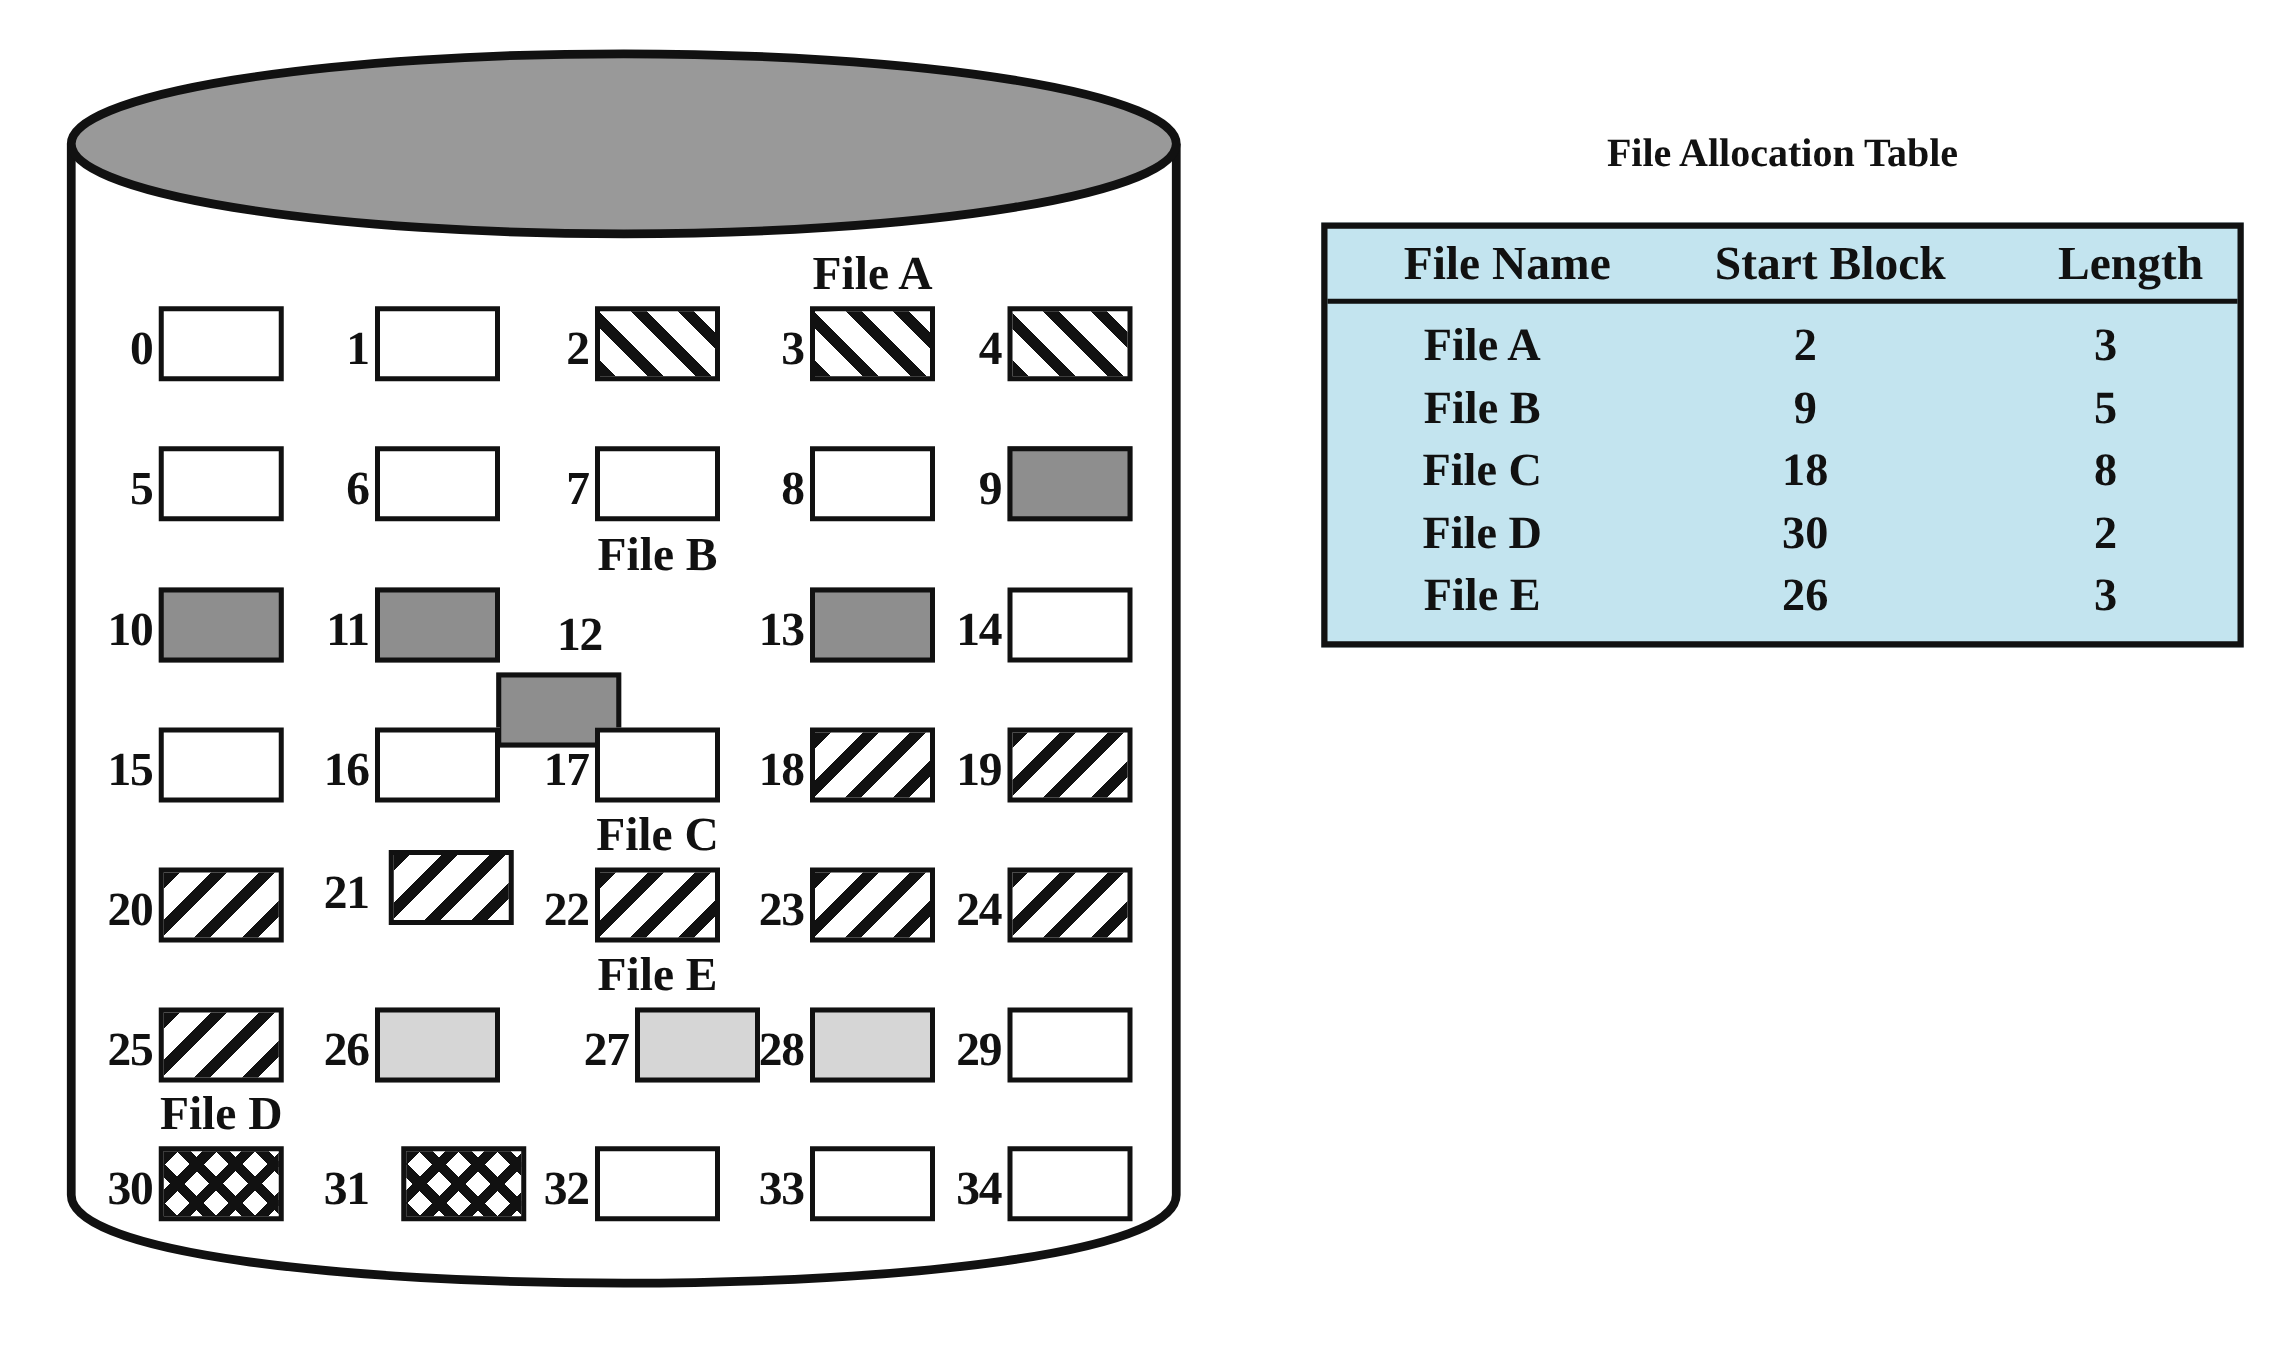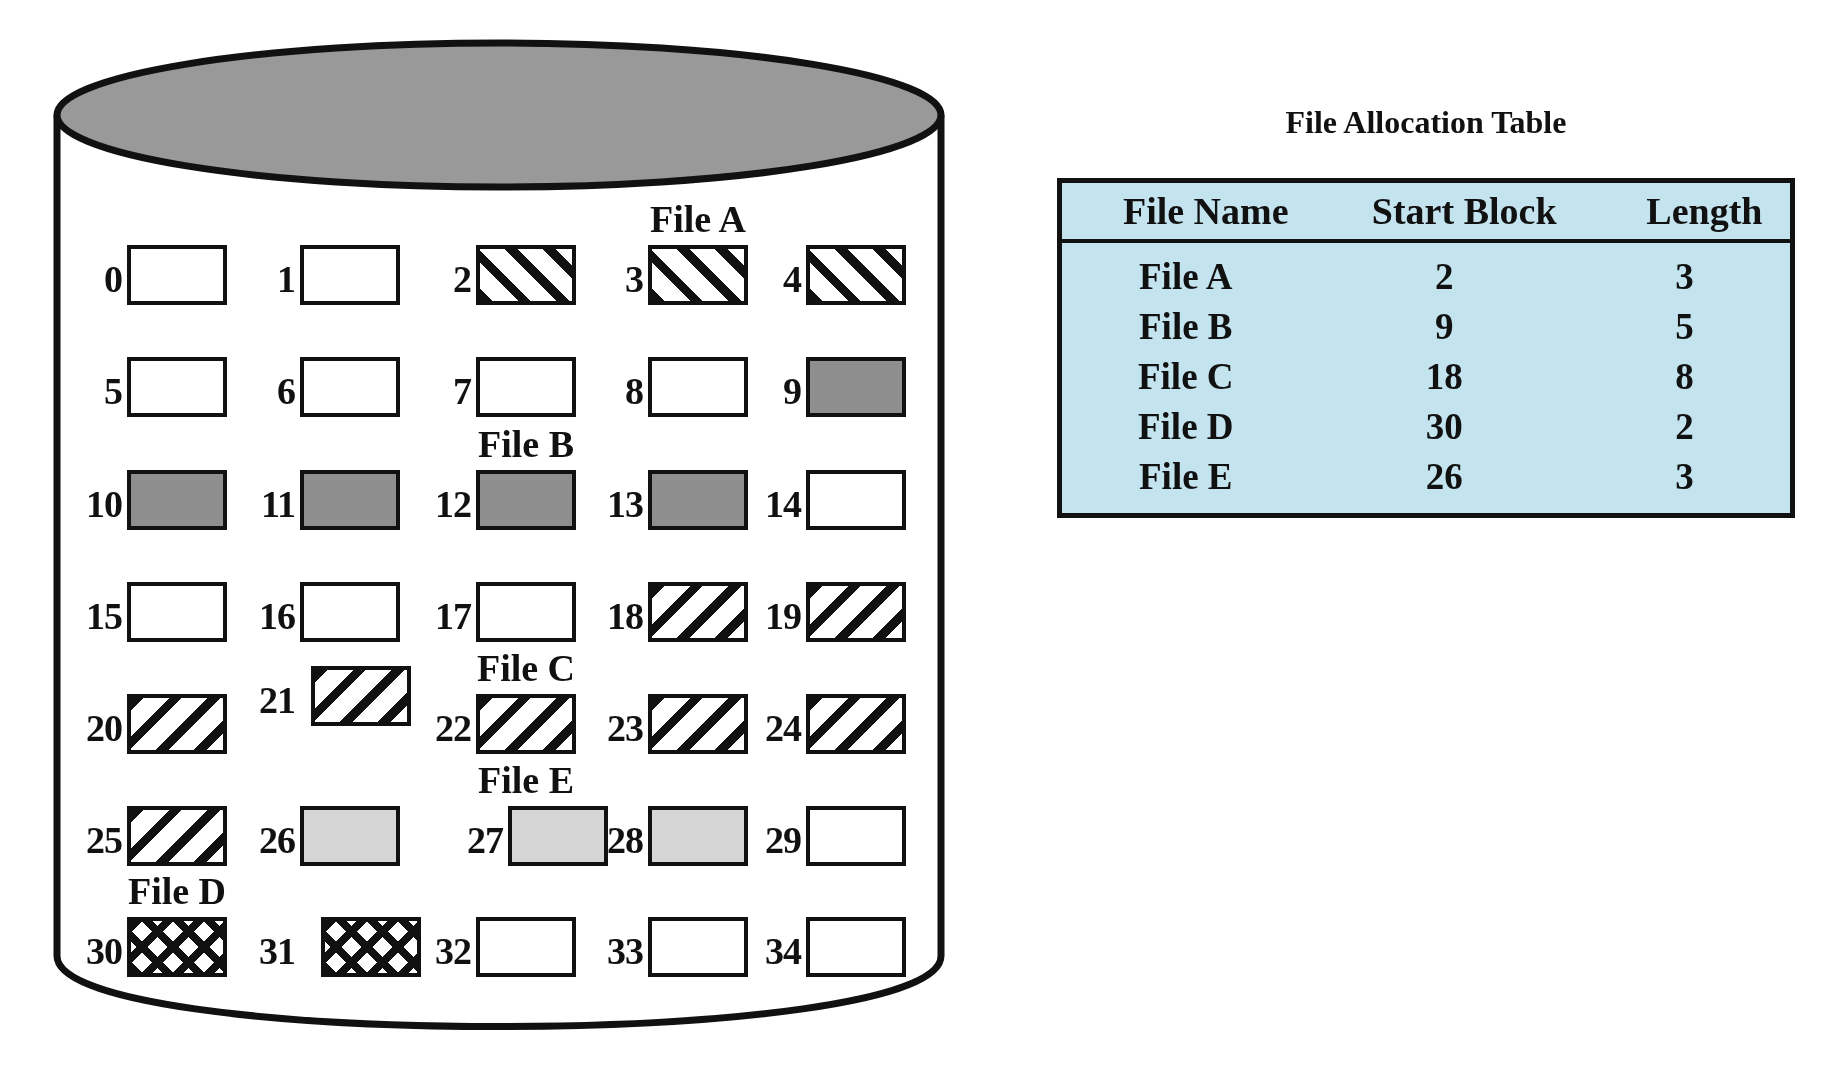--- a/index.html
+++ b/index.html
@@ -95,21 +95,21 @@
         <div class="block-box fill-B"></div>
       </div>
       <div class="block-wrap" style="left: 48px; top: 470px;">
         <span class="block-num">10</span>
         <div class="block-box fill-B"></div>
       </div>
       <div class="block-wrap" style="left: 221px; top: 470px; align-items: center;">
         <span class="block-num">11</span>
         <div class="block-box fill-B"></div>
       </div>
-      <div class="block-wrap" style="left: 397px; top: 470px;">
+      <div class="block-wrap" style="left: 397px; top: 470px; flex-direction: column;">
         <span class="block-num">12</span>
         <div class="block-box fill-B"></div>
       </div>
       <div class="block-wrap" style="left: 569px; top: 470px;">
         <span class="block-num">13</span>
         <div class="block-box fill-B"></div>
       </div>
       <div class="block-wrap" style="left: 727px; top: 470px;">
         <span class="block-num">14</span>
         <div class="block-box fill-free"></div>
@@ -131,21 +131,21 @@
         <div class="block-box fill-C"></div>
       </div>
       <div class="block-wrap" style="left: 727px; top: 582px;">
         <span class="block-num">19</span>
         <div class="block-box fill-C"></div>
       </div>
       <div class="block-wrap" style="left: 48px; top: 694px;">
         <span class="block-num">20</span>
         <div class="block-box fill-C"></div>
       </div>
-      <div class="block-wrap" style="left: 221px; top: 666px; gap: 11px;">
+      <div class="block-wrap" style="left: 221px; top: 680px; gap: 11px;">
         <span class="block-num">21</span>
         <div class="block-box fill-C"></div>
       </div>
       <div class="block-wrap" style="left: 397px; top: 694px;">
         <span class="block-num">22</span>
         <div class="block-box fill-C"></div>
       </div>
       <div class="block-wrap" style="left: 569px; top: 694px;">
         <span class="block-num">23</span>
         <div class="block-box fill-C"></div>

